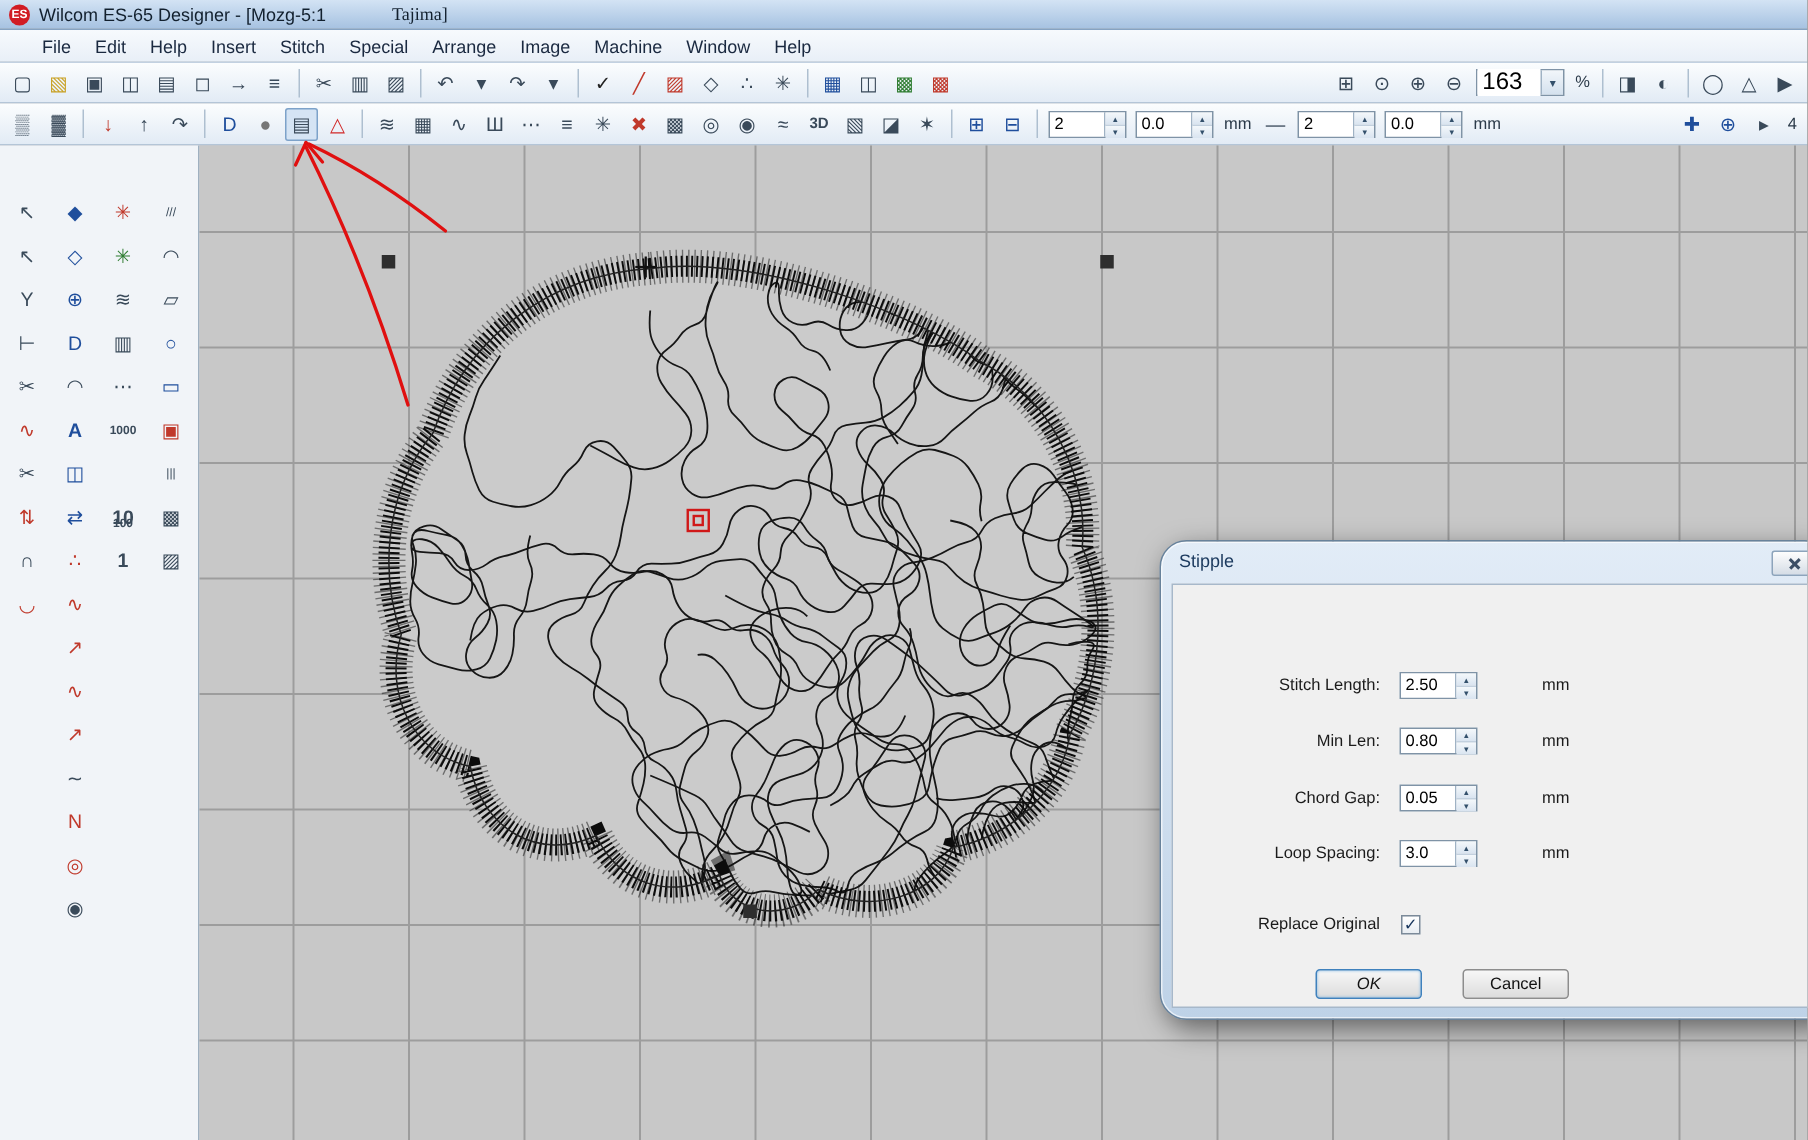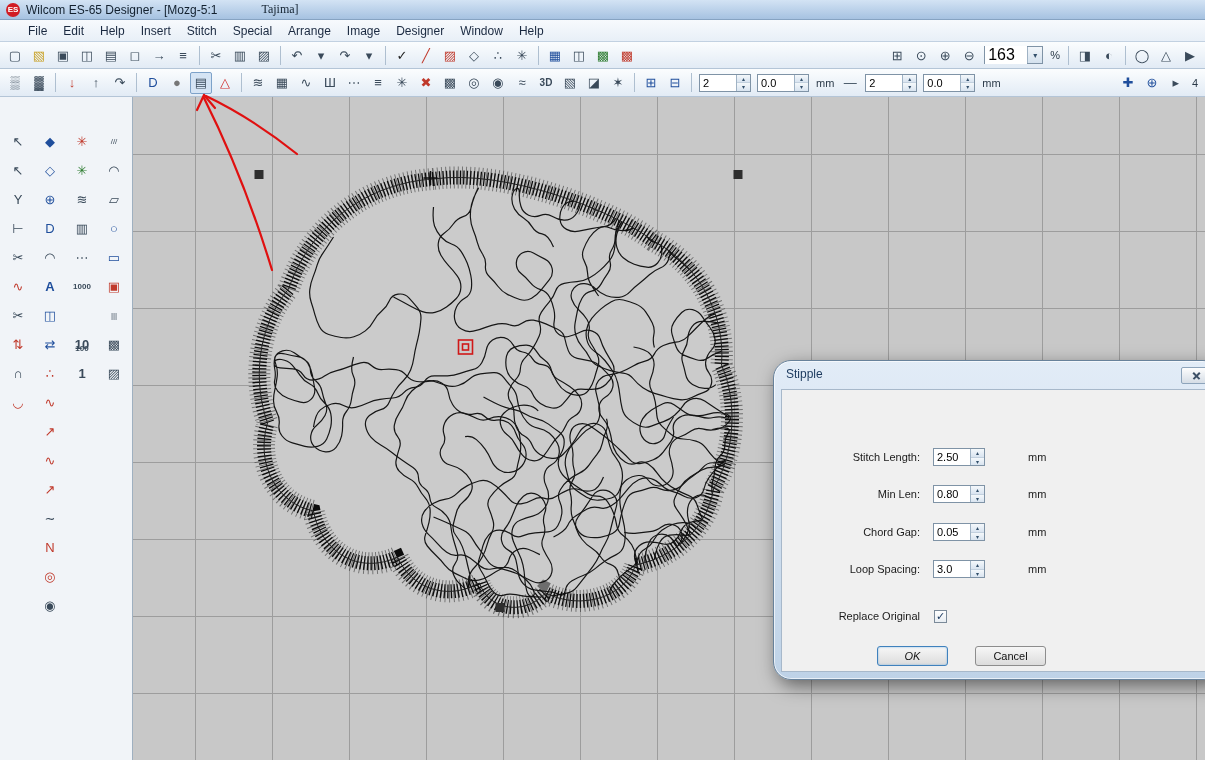--- a/index.html
+++ b/index.html
@@ -88,21 +88,21 @@
 
   <div class="menubar">
       <div class="menu-item">File</div>
       <div class="menu-item">Edit</div>
       <div class="menu-item">Help</div>
       <div class="menu-item">Insert</div>
       <div class="menu-item">Stitch</div>
       <div class="menu-item">Special</div>
       <div class="menu-item">Arrange</div>
       <div class="menu-item">Image</div>
-      <div class="menu-item">Designer</div>
+      <div class="menu-item">Machine</div>
       <div class="menu-item">Window</div>
       <div class="menu-item">Help</div>
     </div>
 
   <div class="toolbar" id="toolbar1">
     <div class="strip">
         <div class="icon">▢</div>
         <div class="icon" style="color: rgb(201, 162, 39);">▧</div>
         <div class="icon">▣</div>
         <div class="icon">◫</div>

